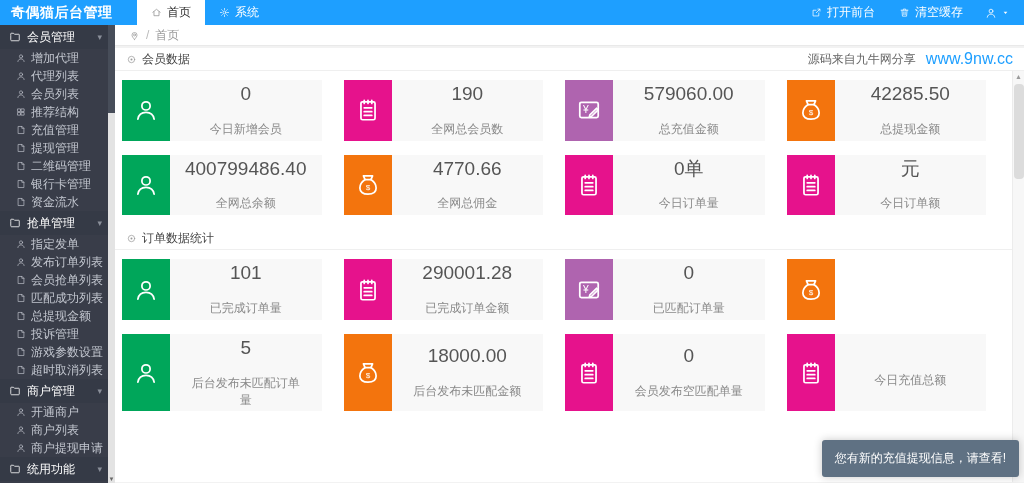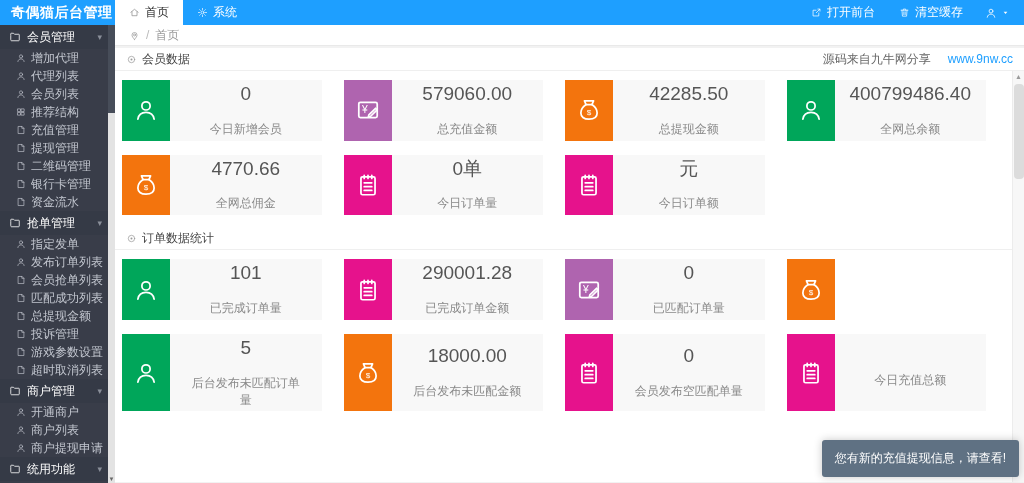--- a/index.html
+++ b/index.html
@@ -3,21 +3,21 @@
 <meta charset="utf-8">
 <style>
   * { box-sizing: border-box; margin: 0; padding: 0; }
   html,body { width:1024px; height:483px; overflow:hidden;
     font-family:"Liberation Sans","DejaVu Sans",sans-serif; background:#f2f2f2; }
   .ic { display:inline-block; vertical-align:middle; flex:none; }
 
   
   .topbar { position:fixed; top:0; left:0; width:1024px; height:25px;
     background:#1E9FFF; display:flex; align-items:stretch; z-index:20; }
-  .logo { width:115px; color:#fff; font-weight:bold; font-size:14px;
+  .logo { width:137px; color:#fff; font-weight:bold; font-size:14px;
     line-height:25px; padding-left:11px; letter-spacing:.5px; white-space:nowrap; }
   .tabs { display:flex; }
   .tab { display:flex; align-items:center; gap:5px; padding:0 14px;
     font-size:12px; color:#fff; cursor:pointer; }
   .tab.active { background:#fff; color:#333; }
   .tab.active .ic { color:#8d8d8d; }
   .top-right { margin-left:auto; display:flex; align-items:center;
     color:#fff; font-size:12px; }
   .top-action { display:flex; align-items:center; gap:5px; padding:0 12px;
     cursor:pointer; height:25px; }
@@ -48,22 +48,22 @@
   .breadcrumb { height:21px; background:#fff; border-bottom:1px solid #e9e9e9;
     display:flex; align-items:center; gap:6px; padding:0 14px;
     font-size:12px; color:#999; }
   .crumb-sep { color:#bbb; }
   .body { margin-top:2px; background:#fff; height:434px; position:relative;
     overflow:hidden; }
   .panel-header { height:23px; display:flex; align-items:center; gap:5px;
     padding:0 11px; border-bottom:1px solid #efefef; font-size:12px; color:#444; }
   .panel-header .ic { color:#9a9a9a; }
   .panel-note { margin-left:auto; color:#666; font-size:12px; }
-  .panel-link { color:#1E9FFF; margin-left:12px; text-decoration:none;
-    cursor:pointer; font-size:12px; }
+  .panel-link { color:#1E9FFF; margin-left:5px; text-decoration:none;
+    cursor:pointer; font-size:16px; }
   .cards { display:grid; grid-template-columns:repeat(4,1fr);
     gap:14px 22px; padding:9px 38px 12px 7px; }
   .card { display:flex; min-height:50px; }
   .card-icon { width:48px; display:flex; align-items:center;
     justify-content:center; color:#fff; }
   .card-body { flex:1; background:#f8f8f8; display:flex; flex-direction:column;
     align-items:center; justify-content:center; padding:3px 6px; }
   .card-value { font-size:19px; color:#555; line-height:1.15; }
   .card-value:empty { display:none; }
   .card-label { font-size:12px; color:#898989; margin-top:16px;
@@ -341,20 +341,33 @@
                 <circle cx="12" cy="8.2" r="3.8"></circle>
                 <path d="M4.5 20.5c.6-4 3.6-6.3 7.5-6.3s6.9 2.3 7.5 6.3"></path>
               </svg>
             </div>
             <div class="card-body">
               <div class="card-value">0</div>
               <div class="card-label">今日新增会员</div>
             </div>
           </div>
           <div class="card">
+            <div class="card-icon" style="background:#E6128C">
+              <svg class="ic" width="26" height="26" viewBox="0 0 24 24" fill="none" stroke="currentColor" stroke-width="1.6" stroke-linecap="round" stroke-linejoin="round">
+                <rect x="5.5" y="4.5" width="13" height="16.5" rx="1.5"></rect>
+                <path d="M8.5 3v3M12 3v3M15.5 3v3"></path>
+                <path d="M8.5 10h7M8.5 13.5h7M8.5 17h7"></path>
+              </svg>
+            </div>
+            <div class="card-body">
+              <div class="card-value">190</div>
+              <div class="card-label">全网总会员数</div>
+            </div>
+          </div>
+          <div class="card">
             <div class="card-icon" style="background:#AF64AF">
               <svg class="ic" width="26" height="26" viewBox="0 0 24 24" fill="none" stroke="currentColor" stroke-width="1.6" stroke-linecap="round" stroke-linejoin="round">
                 <rect x="3.5" y="5" width="17" height="14" rx="1.5"></rect>
                 <text x="9" y="15.2" font-size="9.5" text-anchor="middle" fill="currentColor" stroke="none">¥</text>
                 <path d="M12.8 16.6 19 10.4l1.4 1.4-6.2 6.2-1.9.5z"></path>
               </svg>
             </div>
             <div class="card-body">
               <div class="card-value">579060.00</div>
               <div class="card-label">总充值金额</div>

